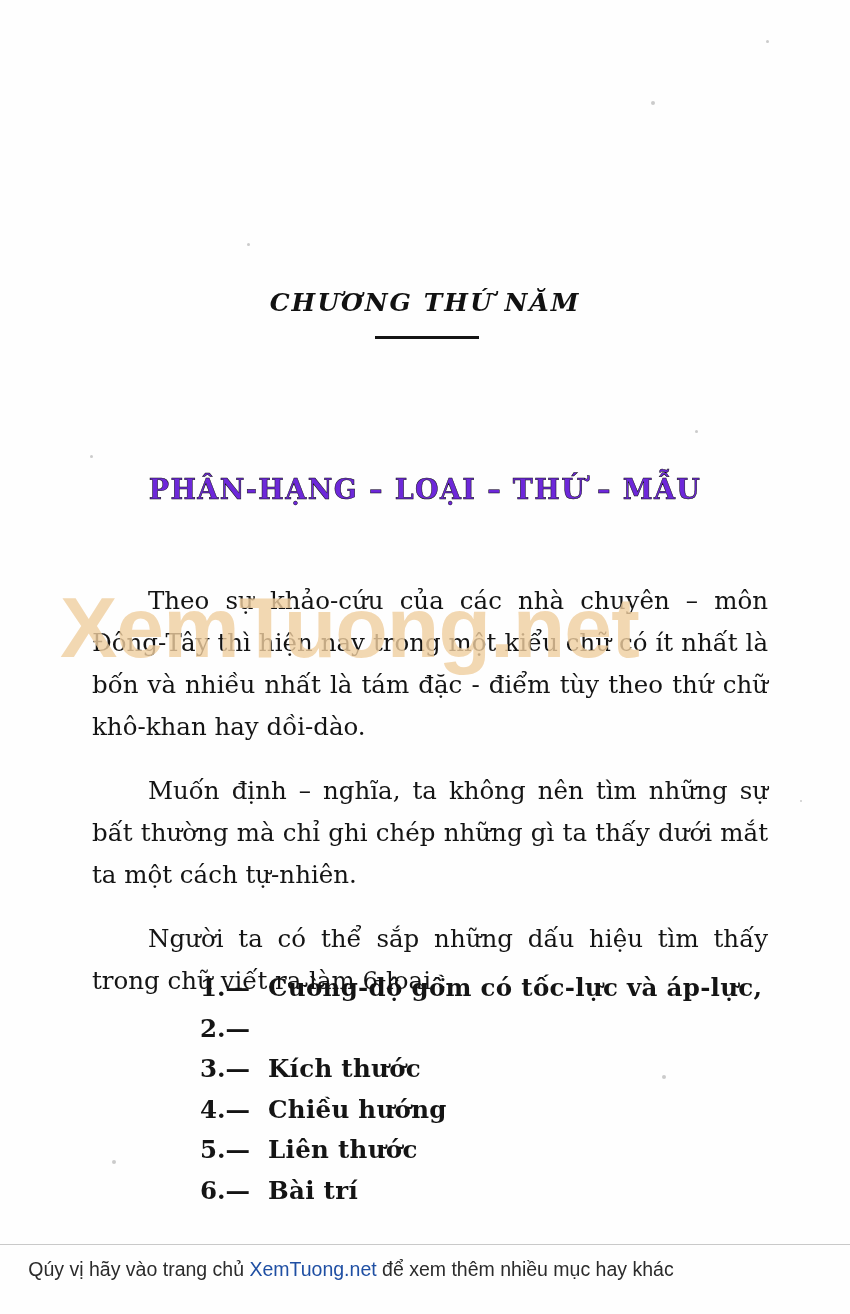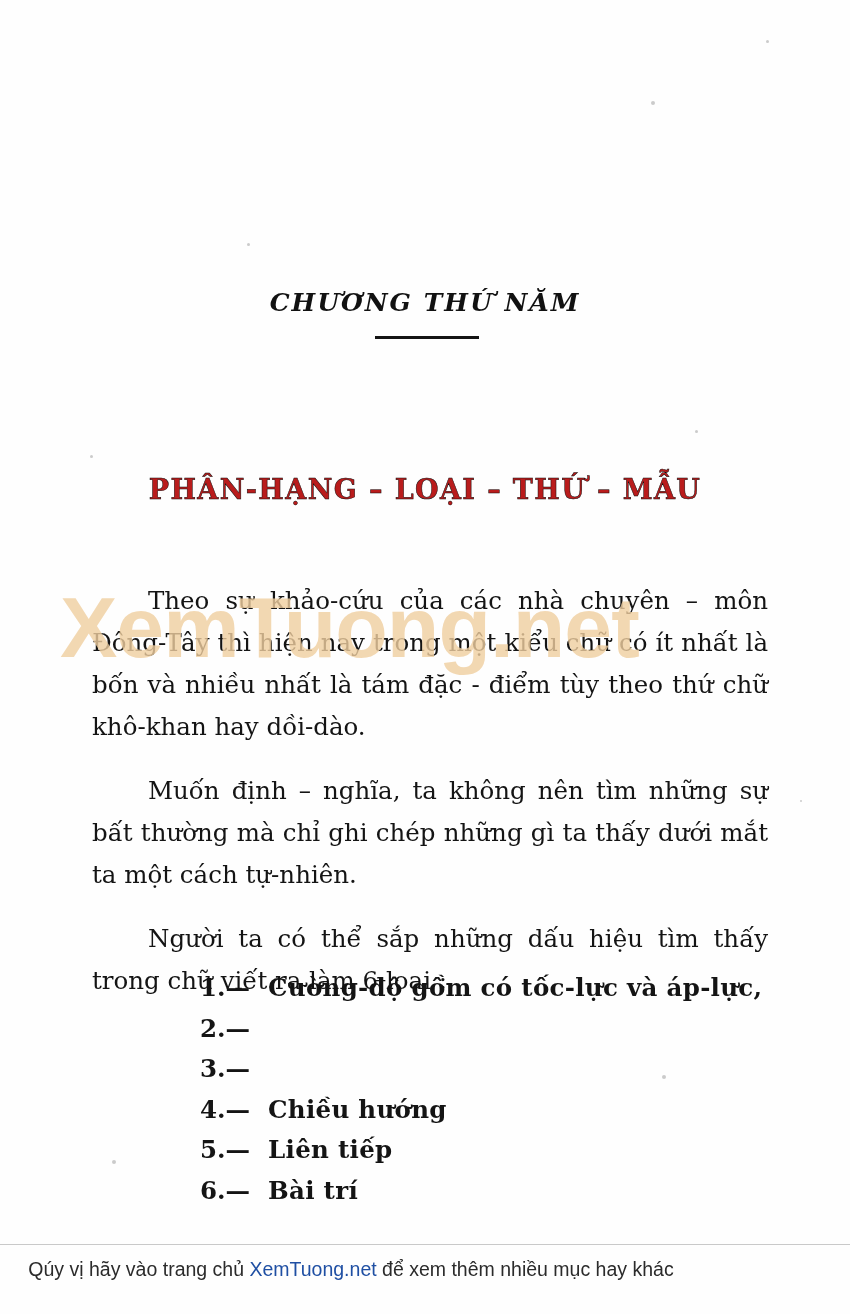--- a/index.html
+++ b/index.html
@@ -60,21 +60,21 @@
   .section-title {
     position: absolute;
     top: 474px;
     left: 0;
     width: 850px;
     text-align: center;
     font-family: "DejaVu Serif", serif;
     font-weight: 700;
     font-size: 27px;
     letter-spacing: 1.4px;
-    color: #b91c1c;
+    color: #6d28d9;
     -webkit-text-stroke: 0.5px #0d0d0d;
   }
 
   
   .body-text {
     position: absolute;
     left: 92px;
     width: 676px;
     font-family: "DejaVu Serif", serif;
     font-size: 24.5px;
@@ -180,28 +180,29 @@
   <div class="list">
     <div class="list-item">
       <span class="list-num">1.—</span>
       <span class="list-label">Cường-độ gồm có tốc-lực và áp-lực,</span>
     </div>
     <div class="list-item">
       <span class="list-num">2.—</span>
     </div>
     <div class="list-item">
       <span class="list-num">3.—</span>
+      <span class="list-label">Kích thước</span>
     </div>
     <div class="list-item">
       <span class="list-num">4.—</span>
       <span class="list-label">Chiều hướng</span>
     </div>
     <div class="list-item">
       <span class="list-num">5.—</span>
-      <span class="list-label">Liên tiếp</span>
+      <span class="list-label">Liên thước</span>
     </div>
     <div class="list-item">
       <span class="list-num">6.—</span>
       <span class="list-label">Bài trí</span>
     </div>
   </div>
 
   <div class="watermark">XemTuong.net</div>
 
   <div class="footer-rule"></div>

